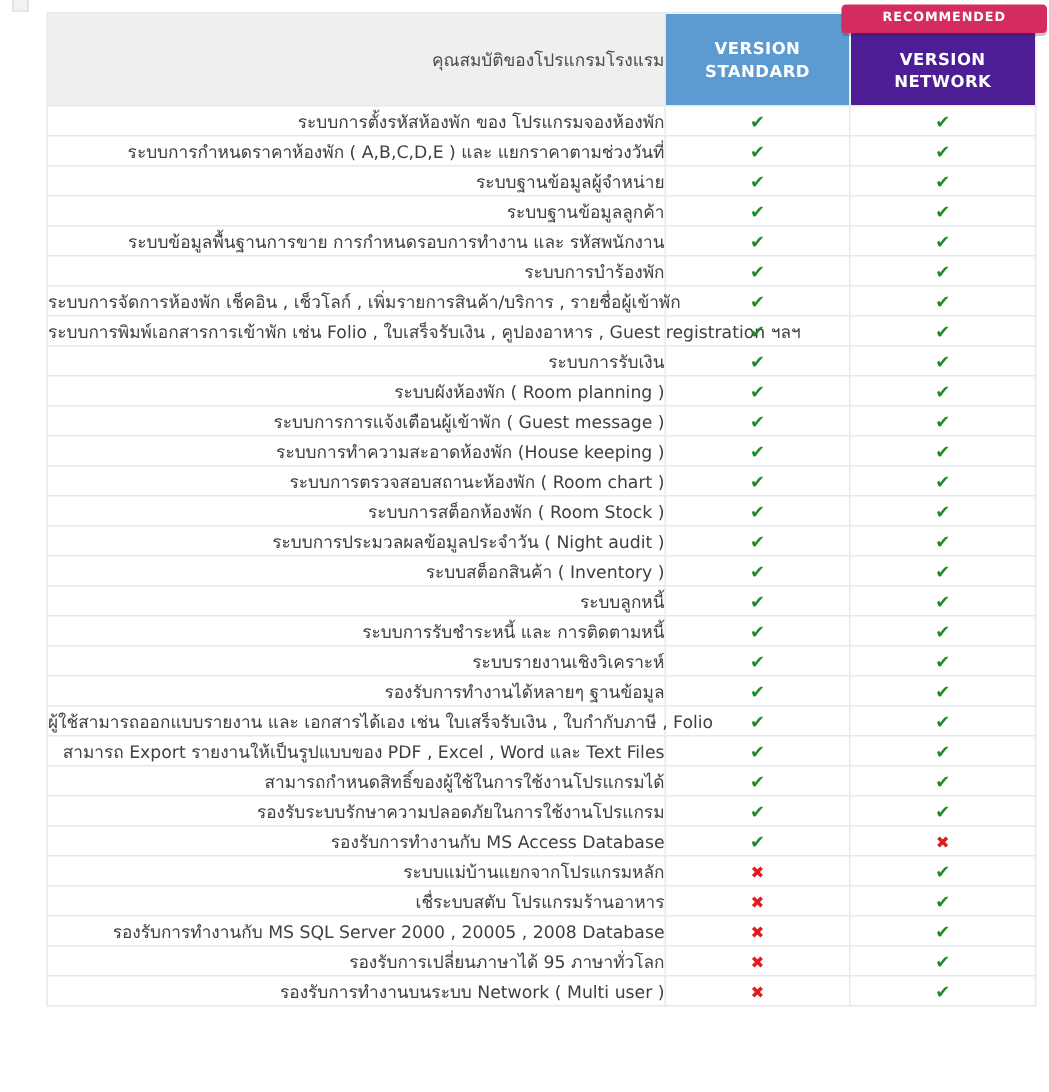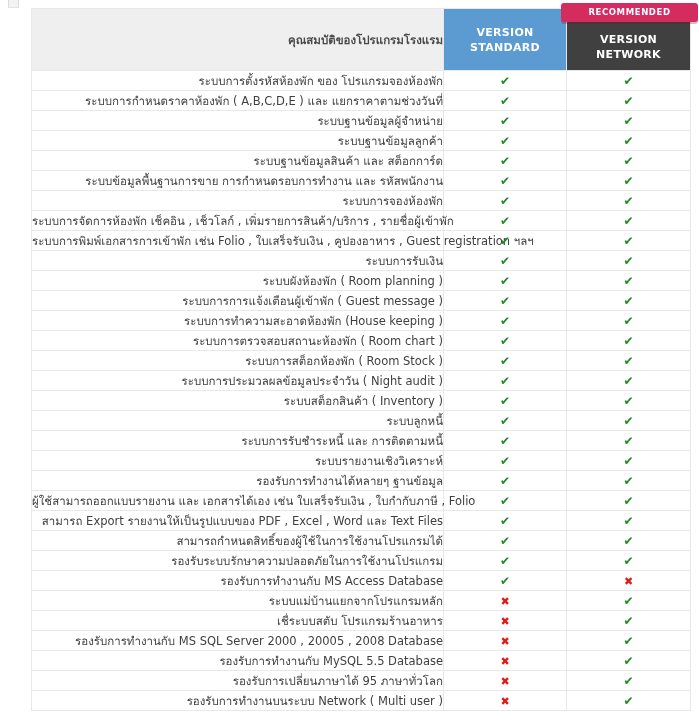--- a/index.html
+++ b/index.html
@@ -52,21 +52,21 @@
   col.c-net     { width: 124px; }
 
   
   tr.head-row { height: 62px; }
 
   th.head-feature {
     background: #efefef;
     text-align: right;
     padding: 0 14px 0 10px;
     font-size: 11.5px;
-    font-weight: bold;
+    font-weight: normal;
     color: #4a4a4a;
     border: 1px solid #e2e2e2;
   }
 
   th.head-col {
     position: relative;
     text-align: center;
     font-size: 11px;
     font-weight: bold;
     color: #ffffff;
@@ -146,21 +146,21 @@
     </colgroup>
     <thead>
       <tr class="head-row">
         <th class="head-feature">คุณสมบัติของโปรแกรมโรงแรม</th>
         <th class="head-col head-std" style="background: rgb(91, 155, 209);">
           <span class="col-title">
             <span>VERSION</span><br>
             <span>STANDARD</span>
           </span>
         </th>
-        <th class="head-col head-net" style="background: #404040; margin-left: 16px;">
+        <th class="head-col head-net" style="background: #4c1d95; margin-left: 16px;">
           <span class="ribbon" style="background: rgb(213, 44, 95);">RECOMMENDED</span>
           <span class="col-title">
             <span>VERSION</span><br>
             <span>NETWORK</span>
           </span>
         </th>
       </tr>
     </thead>
     <tbody id="rows-body">
         <tr class="feat-row">
@@ -177,31 +177,26 @@
           <td class="feat-label">ระบบฐานข้อมูลผู้จำหน่าย</td>
           <td class="mark"><span class="tick" style="color: rgb(30, 140, 34);">✔</span></td>
           <td class="mark"><span class="tick" style="color: rgb(30, 140, 34);">✔</span></td>
         </tr>
         <tr class="feat-row">
           <td class="feat-label">ระบบฐานข้อมูลลูกค้า</td>
           <td class="mark"><span class="tick" style="color: rgb(30, 140, 34);">✔</span></td>
           <td class="mark"><span class="tick" style="color: rgb(30, 140, 34);">✔</span></td>
         </tr>
         <tr class="feat-row">
-          <td class="feat-label">ระบบฐานข้อมูลสินค้า และ สต็อกการ์ด</td>
-          <td class="mark"><span class="tick" style="color: rgb(30, 140, 34);">✔</span></td>
-          <td class="mark"><span class="tick" style="color: rgb(30, 140, 34);">✔</span></td>
-        </tr>
-        <tr class="feat-row">
           <td class="feat-label">ระบบข้อมูลพื้นฐานการขาย การกำหนดรอบการทำงาน และ รหัสพนักงาน</td>
           <td class="mark"><span class="tick" style="color: rgb(30, 140, 34);">✔</span></td>
           <td class="mark"><span class="tick" style="color: rgb(30, 140, 34);">✔</span></td>
         </tr>
         <tr class="feat-row">
-          <td class="feat-label">ระบบการจองห้องพัก</td>
+          <td class="feat-label">ระบบการบำร้องพัก</td>
           <td class="mark"><span class="tick" style="color: rgb(30, 140, 34);">✔</span></td>
           <td class="mark"><span class="tick" style="color: rgb(30, 140, 34);">✔</span></td>
         </tr>
         <tr class="feat-row">
           <td class="feat-label">ระบบการจัดการห้องพัก เช็คอิน , เช็วโลก์ , เพิ่มรายการสินค้า/บริการ , รายชื่อผู้เข้าพัก</td>
           <td class="mark"><span class="tick" style="color: rgb(30, 140, 34);">✔</span></td>
           <td class="mark"><span class="tick" style="color: rgb(30, 140, 34);">✔</span></td>
         </tr>
         <tr class="feat-row">
           <td class="feat-label">ระบบการพิมพ์เอกสารการเข้าพัก เช่น Folio , ใบเสร็จรับเงิน , คูปองอาหาร , Guest registration ฯลฯ</td>
@@ -298,25 +293,20 @@
           <td class="mark"><span class="cross" style="color: rgb(224, 27, 27);">✖</span></td>
           <td class="mark"><span class="tick" style="color: rgb(30, 140, 34);">✔</span></td>
         </tr>
         <tr class="feat-row">
           <td class="feat-label">เชื่ระบบสตับ โปรแกรมร้านอาหาร</td>
           <td class="mark"><span class="cross" style="color: rgb(224, 27, 27);">✖</span></td>
           <td class="mark"><span class="tick" style="color: rgb(30, 140, 34);">✔</span></td>
         </tr>
         <tr class="feat-row">
           <td class="feat-label">รองรับการทำงานกับ MS SQL Server 2000 , 20005 , 2008 Database</td>
-          <td class="mark"><span class="cross" style="color: rgb(224, 27, 27);">✖</span></td>
-          <td class="mark"><span class="tick" style="color: rgb(30, 140, 34);">✔</span></td>
-        </tr>
-        <tr class="feat-row">
-          <td class="feat-label">รองรับการทำงานกับ MySQL 5.5 Database</td>
           <td class="mark"><span class="cross" style="color: rgb(224, 27, 27);">✖</span></td>
           <td class="mark"><span class="tick" style="color: rgb(30, 140, 34);">✔</span></td>
         </tr>
         <tr class="feat-row">
           <td class="feat-label">รองรับการเปลี่ยนภาษาได้ 95 ภาษาทั่วโลก</td>
           <td class="mark"><span class="cross" style="color: rgb(224, 27, 27);">✖</span></td>
           <td class="mark"><span class="tick" style="color: rgb(30, 140, 34);">✔</span></td>
         </tr>
         <tr class="feat-row">
           <td class="feat-label">รองรับการทำงานบนระบบ Network ( Multi user )</td>

